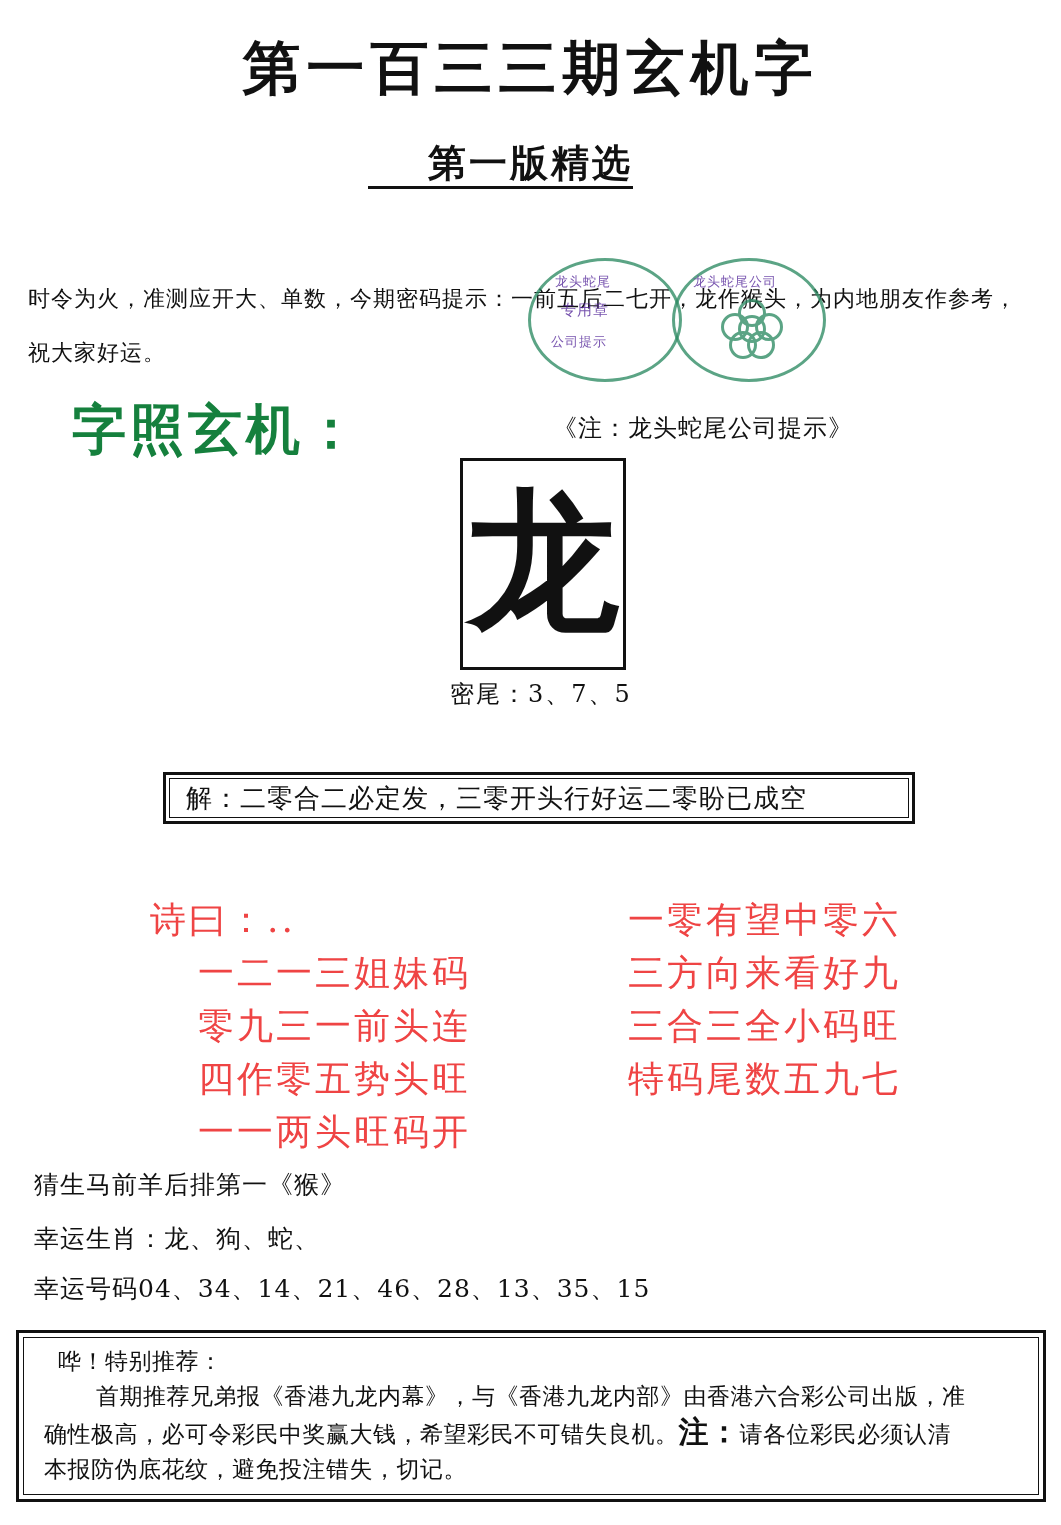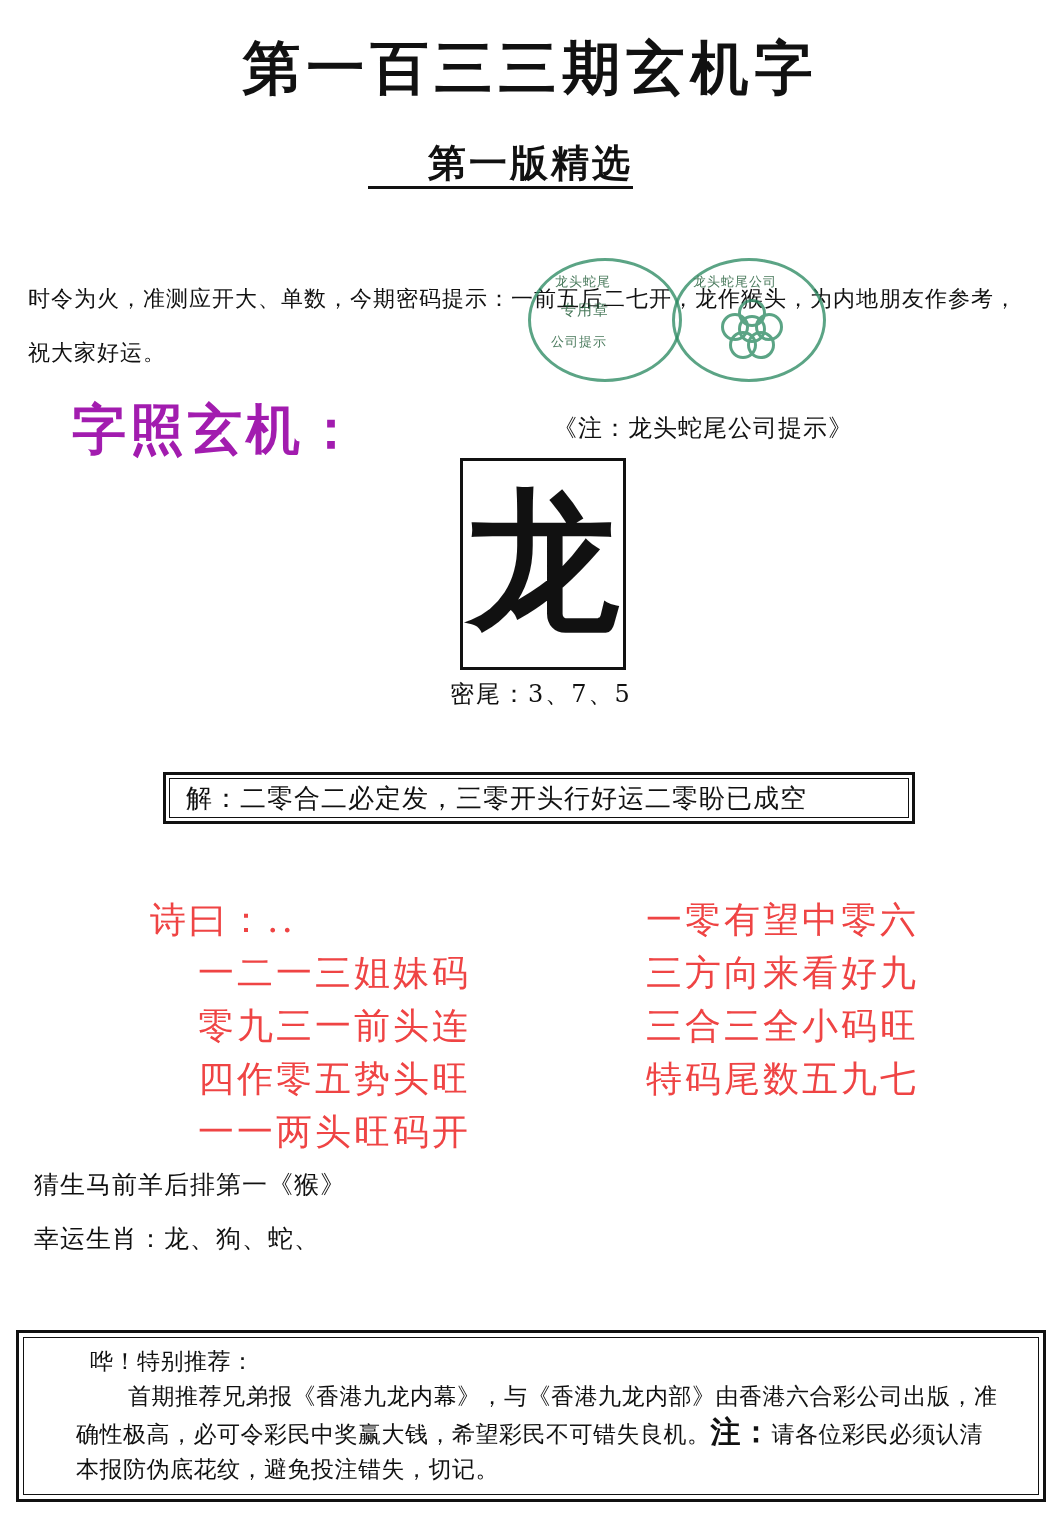--- a/index.html
+++ b/index.html
@@ -80,21 +80,21 @@
     height: 118px;
   }
   .stamp-right {
     top: 258px;
     left: 672px;
     width: 148px;
     height: 118px;
   }
   .stamp-text {
     position: absolute;
-    color: #14532d;
+    color: #4c1d95;
     font-size: 13px;
     letter-spacing: 1px;
     white-space: nowrap;
   }
   .stamp-l-t { top: 12px; left: 24px; }
   .stamp-l-m { top: 40px; left: 30px; font-size: 15px; }
   .stamp-l-b { top: 72px; left: 20px; }
   .stamp-r-t { top: 12px; left: 18px; }
   .flower {
     position: absolute;
@@ -112,21 +112,21 @@
   }
 
   
   .zzxj {
     position: absolute;
     top: 394px;
     left: 72px;
     font-size: 54px;
     font-weight: bold;
     letter-spacing: 4px;
-    color: #a21caf;
+    color: #15803d;
   }
   .note {
     position: absolute;
     top: 412px;
     left: 553px;
     font-size: 24px;
     letter-spacing: 1px;
     color: #111;
   }
 
@@ -196,21 +196,21 @@
     position: absolute;
     font-size: 36px;
     line-height: 53px;
     letter-spacing: 3px;
     color: #ef4444;
   }
   .poem-left { top: 893px; left: 150px; }
   .poem-right { top: 893px; left: 586px; }
   .poem .head { margin-left: 0; }
   .poem .line { margin-left: 48px; }
-  .poem-right .line { margin-left: 60px; }
+  .poem-right .line { margin-left: 42px; }
 
   
   .info {
     position: absolute;
     font-size: 25px;
     letter-spacing: 1px;
     color: #111;
     white-space: nowrap;
   }
   .info-1 { top: 1168px; left: 34px; }
@@ -235,21 +235,20 @@
   }
   .footer-content {
     position: absolute;
     top: 1344px;
     left: 44px;
     width: 980px;
     font-size: 23px;
     line-height: 35px;
     letter-spacing: 0.5px;
     color: #111;
-    margin-left: 32px;
   }
   .footer-content .l1 { margin-left: 14px; }
   .footer-content .l2 { margin-left: 52px; }
   .footer-content .l3 { margin-left: 0px; }
   .footer-content .l4 { margin-left: 0px; }
   .zhu {
     font-size: 30px;
     font-weight: bold;
   }
 </style>
@@ -304,20 +303,21 @@
 
   <div class="poem poem-right">
     <div class="line">一零有望中零六</div>
     <div class="line">三方向来看好九</div>
     <div class="line">三合三全小码旺</div>
     <div class="line">特码尾数五九七</div>
   </div>
 
   <div class="info info-1">猜生马前羊后排第一《猴》</div>
   <div class="info info-2">幸运生肖：龙、狗、蛇、</div>
+  <div class="info info-3">幸运号码04、34、14、21、46、28、13、35、15</div>
 
   <div class="footer-box">
       <div class="inner"></div>
     </div>
   <div class="footer-content">
     <div class="l1">哗！特别推荐：</div>
     <div class="l2">首期推荐兄弟报《香港九龙内幕》，与《香港九龙内部》由香港六合彩公司出版，准</div>
     <div class="l3">
       <span>确性极高，必可令彩民中奖赢大钱，希望彩民不可错失良机。</span><span class="zhu">注：</span><span>请各位彩民必须认清</span>
     </div>

